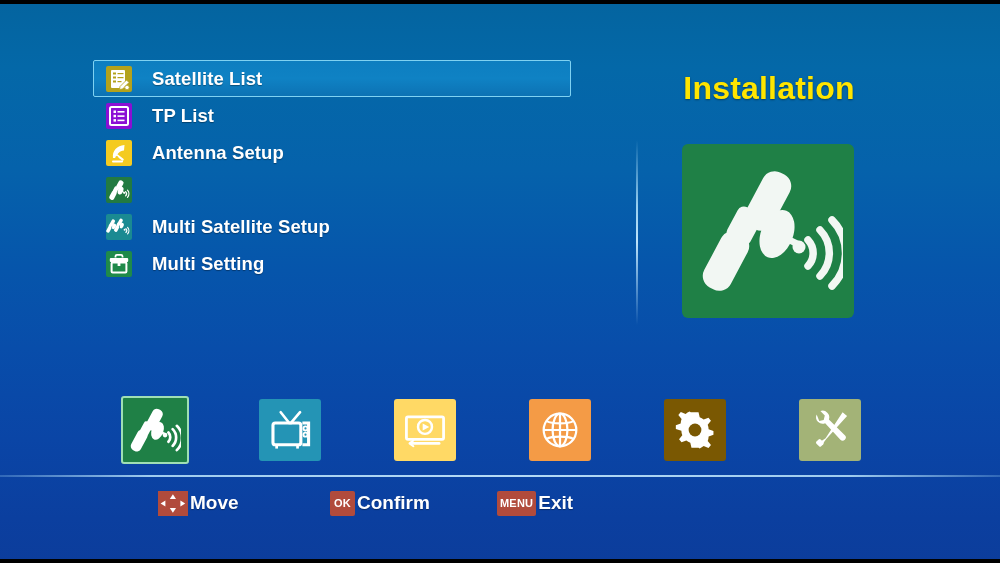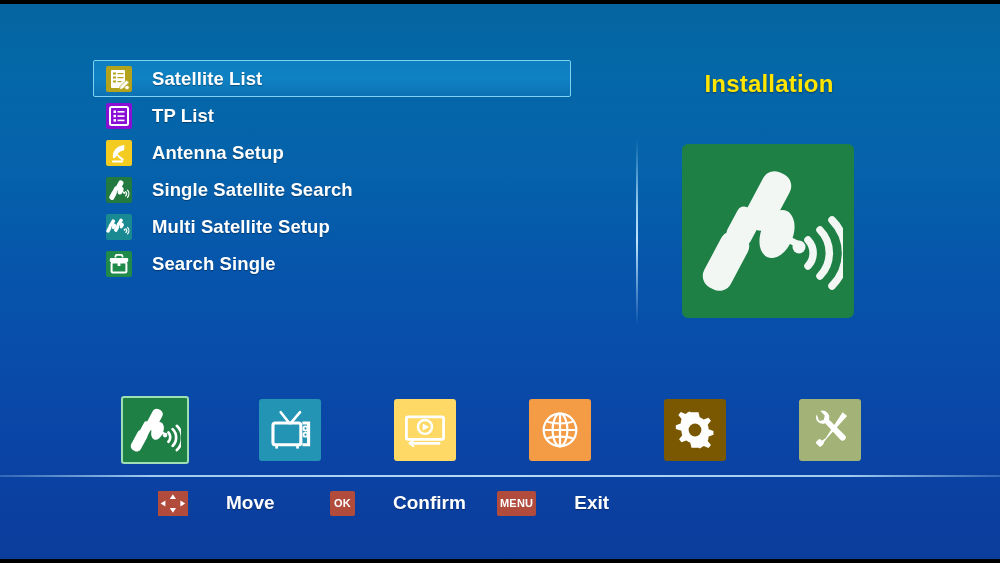--- a/index.html
+++ b/index.html
@@ -99,21 +99,21 @@
   }
 
   
   #panel-title {
     position: absolute;
     left: 638px;
     top: 70px;
     width: 262px;
     text-align: center;
     color: #ffe500;
-    font-size: 24px;
+    font-size: 32px;
     font-weight: bold;
     letter-spacing: 0.2px;
     text-shadow: 0 1px 2px rgba(0,0,0,0.4);
   }
   #panel-graphic {
     position: absolute;
     left: 682px;
     top: 144px;
     width: 172px;
     height: 174px;
@@ -177,21 +177,20 @@
     top: 487px;
     width: 1000px;
     height: 40px;
   }
   .hint {
     position: absolute;
     top: 0;
     display: flex;
     align-items: center;
     height: 32px;
-    gap: 36px;
   }
   .key-badge {
     background: #b14b3c;
     color: #ffffff;
     height: 25px;
     min-width: 25px;
     border-radius: 2px;
     display: flex;
     align-items: center;
     justify-content: center;
@@ -277,21 +276,20 @@
             <rect x="4.4" y="13.4" width="5.2" height="9.6" rx="2.2" transform="rotate(28 7 18.2)"></rect>
             <rect x="7.6" y="9.6" width="4.4" height="5.8" rx="1.2" transform="rotate(28 9.8 12.5)"></rect>
             <ellipse cx="14.6" cy="13.6" rx="2.6" ry="4.1" transform="rotate(22 14.6 13.6)"></ellipse>
             <rect x="15.1" y="14.1" width="3.2" height="1.1" rx="0.5" transform="rotate(26 16.7 14.6)"></rect>
             <circle cx="18.2" cy="15.8" r="1.15"></circle>
             <path d="M19.6 18.9 a3.1 3.1 0 0 0 0-4.3" fill="none" stroke="#fff" stroke-width="1.25" stroke-linecap="round"></path>
             <path d="M21.5 20.3 a5.4 5.4 0 0 0 0-7.2" fill="none" stroke="#fff" stroke-width="1.25" stroke-linecap="round"></path>
           </g>
         </svg>
       </span>
-      <span class="menu-label">Single Satellite Search</span>
     </div>
 
     <div class="menu-row">
       <span class="menu-icon">
         <svg viewBox="0 0 26 26">
           <rect x="0" y="0" width="26" height="26" rx="2" fill="#1a8a92"></rect>
           <g fill="#fff">
             <rect x="4.6" y="5.2" width="3.6" height="7" rx="1.6" transform="rotate(28 6.4 8.7)"></rect>
             <rect x="1.0" y="12.2" width="3.6" height="6.6" rx="1.6" transform="rotate(28 2.8 15.5)"></rect>
             <rect x="2.9" y="9.6" width="3.1" height="3.8" rx="0.9" transform="rotate(28 4.4 11.5)"></rect>
@@ -314,21 +312,21 @@
     <div class="menu-row">
       <span class="menu-icon">
         <svg viewBox="0 0 26 26">
           <rect x="0" y="0" width="26" height="26" rx="2" fill="#1f8a4a"></rect>
           <path d="M9.5 6.5 v-1.2 a1.4 1.4 0 0 1 1.4 -1.4 h4.2 a1.4 1.4 0 0 1 1.4 1.4 v1.2" fill="none" stroke="#fff" stroke-width="1.8"></path>
           <rect x="3.8" y="7" width="18.4" height="4" rx="1" fill="#fff"></rect>
           <rect x="5.6" y="11.6" width="14.8" height="10" rx="1" fill="none" stroke="#fff" stroke-width="2"></rect>
           <rect x="11.6" y="10" width="2.8" height="5" fill="#fff"></rect>
         </svg>
       </span>
-      <span class="menu-label">Search Single</span>
+      <span class="menu-label">Multi Setting</span>
     </div>
 
   </div>
 
   <div id="divider"></div>
 
   <div id="panel-title">Installation</div>
 
   <div id="panel-graphic">
     <span>

